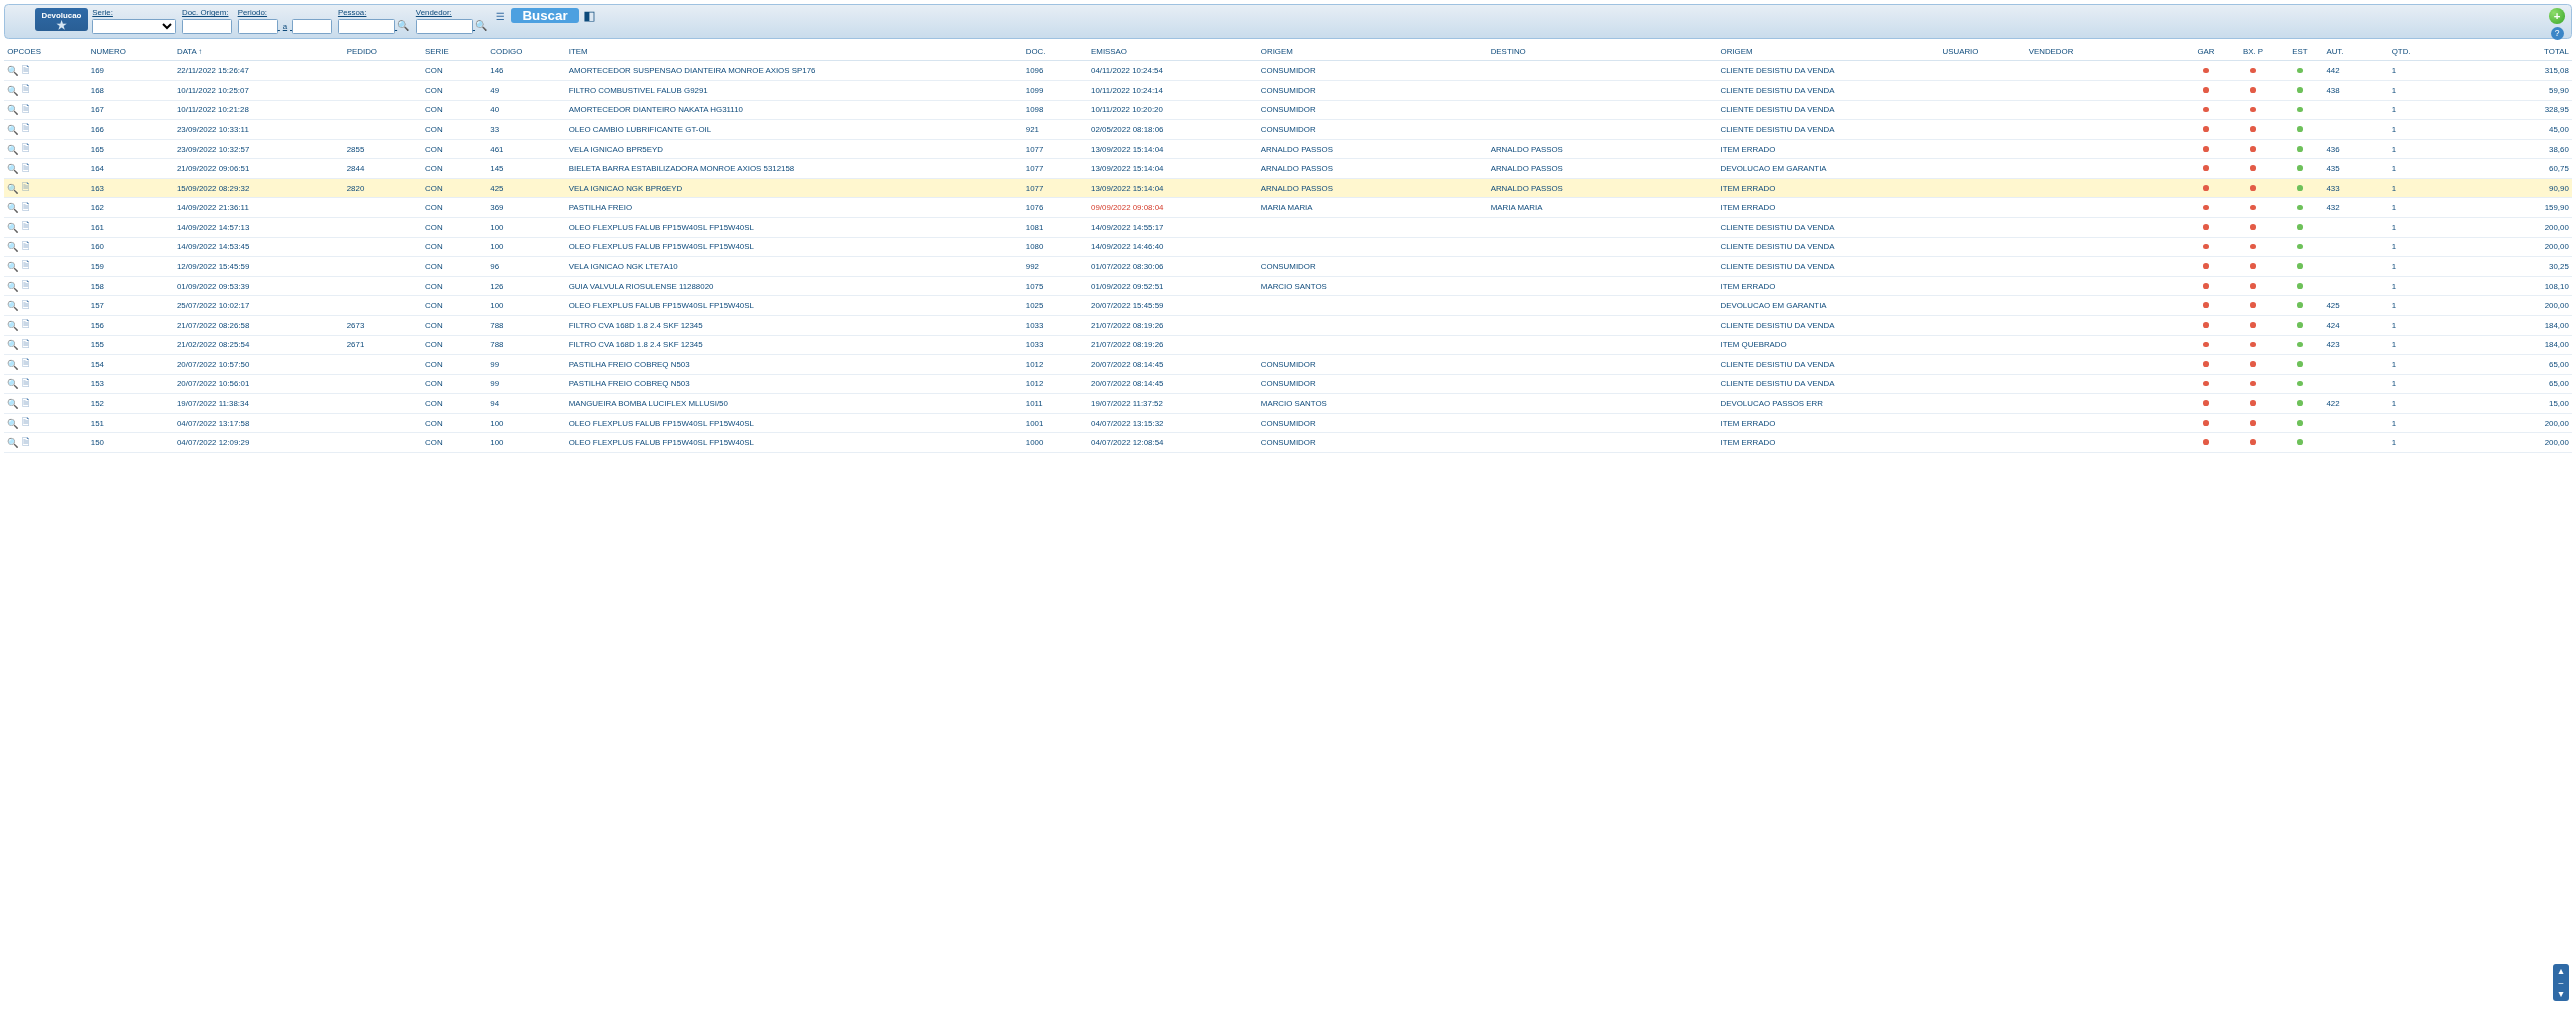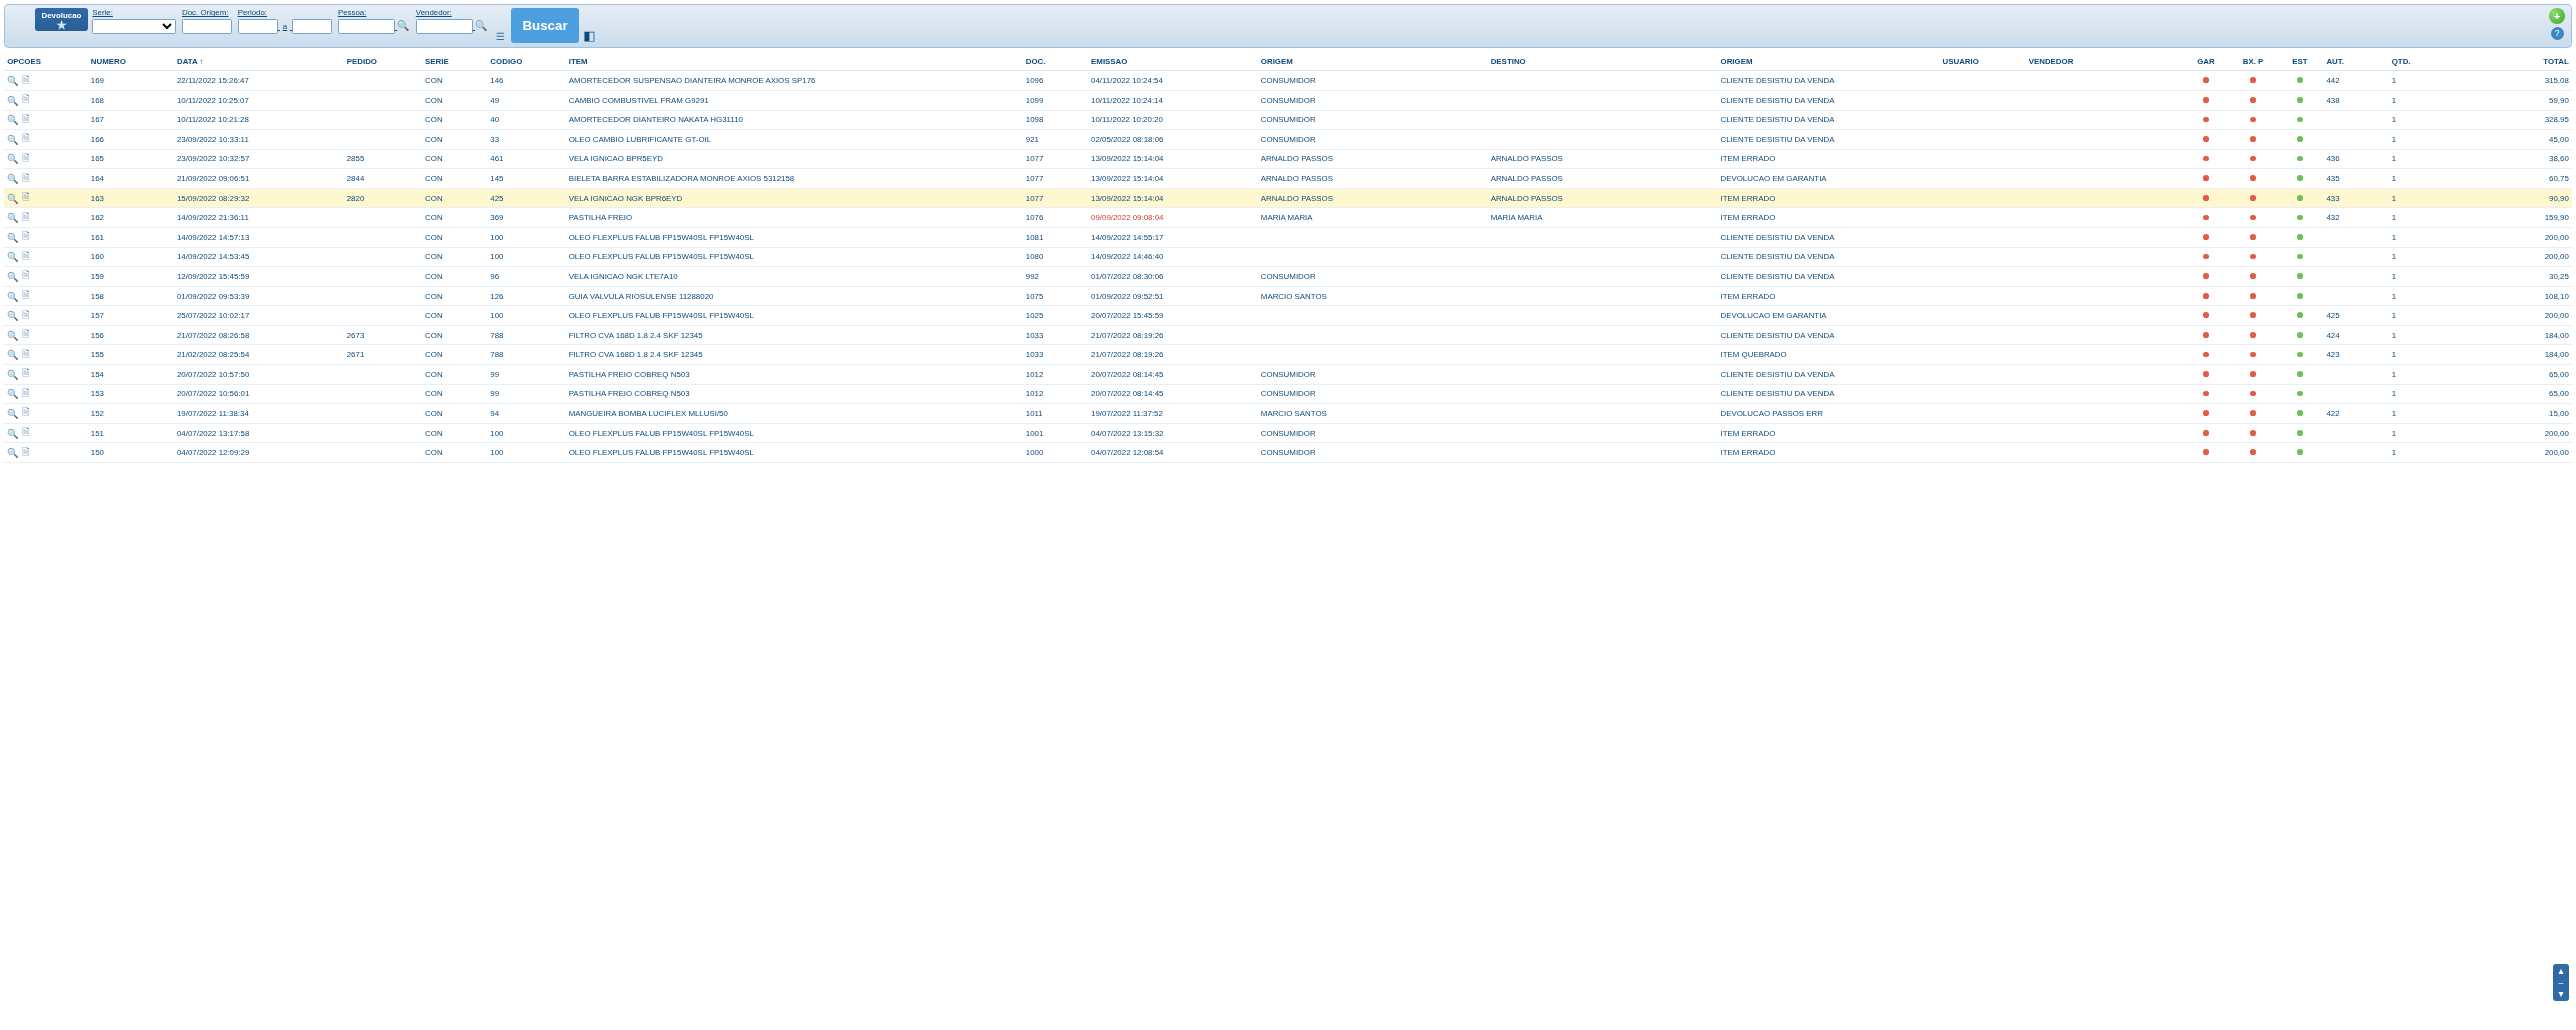--- a/index.html
+++ b/index.html
@@ -30,21 +30,21 @@
   .field select { width: 84px; }
   .field input.w70 { width: 50px; }
   .field input.w56 { width: 40px; }
   .field input.w80 { width: 57px; }
   .sep { margin: 0 2.9px; line-height: 15.7px; }
   .mini-icon {
     display:inline-flex; width:13px; height:13px; align-items:center; justify-content:center;
     color:#3a6fa5; cursor:pointer; font-size:10px;
   }
   .btn-search {
-    height: 35px; padding: 0 11.4px; margin: 0 4.3px;
+    height: 15px; padding: 0 11.4px; margin: 0 4.3px;
     background: #4da0e0; color: #fff; border: none; border-radius: 2.9px;
     font-weight: 600; cursor: pointer;
   }
   .eraser { font-size:13px; cursor:pointer; }
   .filterbar .right {
     position:absolute; right:5.7px; top:2.9px; display:flex; flex-direction:column; align-items:center; gap:2.9px;
   }
   .add-btn {
     width:15.7px; height:15.7px; border-radius:50%;
     background: radial-gradient(circle at 30% 30%, #8edc6b, #3aa72a);
@@ -52,21 +52,21 @@
     cursor:pointer; font-size:11.4px;
   }
   .help-btn {
     width:13px; height:13px; border-radius:50%; background:#3b86c7; color:#fff;
     display:flex; align-items:center; justify-content:center; font-size:8.6px; cursor:pointer;
   }
 
   
   .grid { width: calc(100% - 8.6px); margin: 0 4.3px; border-collapse: collapse; table-layout: fixed; }
   .grid th {
-    text-align:left; font-weight:700; color:#0d4a7b;
+    text-align:left; font-weight:400; color:#0d4a7b;
     border-bottom:0.7px solid #d7e4ef; padding:4.3px 2.9px; font-size:7.9px;
     white-space:nowrap; overflow:hidden;
   }
   .grid td {
     border-bottom:0.7px solid #e7eef5; padding:3.6px 2.9px; font-size:7.9px;
     white-space:nowrap; overflow:hidden; text-overflow:ellipsis;
   }
   .grid tr.sel td { background:#fff7cf; }
   .grid td.num, .grid th.num { text-align:right; }
   .grid td.center, .grid th.center { text-align:center; }
@@ -247,21 +247,21 @@
           <span class="opt-icons">
             <span class="ico-search">🔍</span>
             <span class="ico-doc">🗎</span>
           </span>
         </td>
         <td>168</td>
         <td>10/11/2022 10:25:07</td>
         <td></td>
         <td>CON</td>
         <td>49</td>
-        <td>CAMBIO COMBUSTIVEL FRAM G9291</td>
+        <td>FILTRO COMBUSTIVEL FALUB G9291</td>
         <td>1099</td>
         <td class="">10/11/2022 10:24:14</td>
         <td>CONSUMIDOR</td>
         <td></td>
         <td>CLIENTE DESISTIU DA VENDA</td>
         <td></td>
         <td></td>
         <td class="center"><span class="dot red"></span></td>
         <td class="center"><span class="dot red"></span></td>
         <td class="center"><span class="dot green"></span></td>

